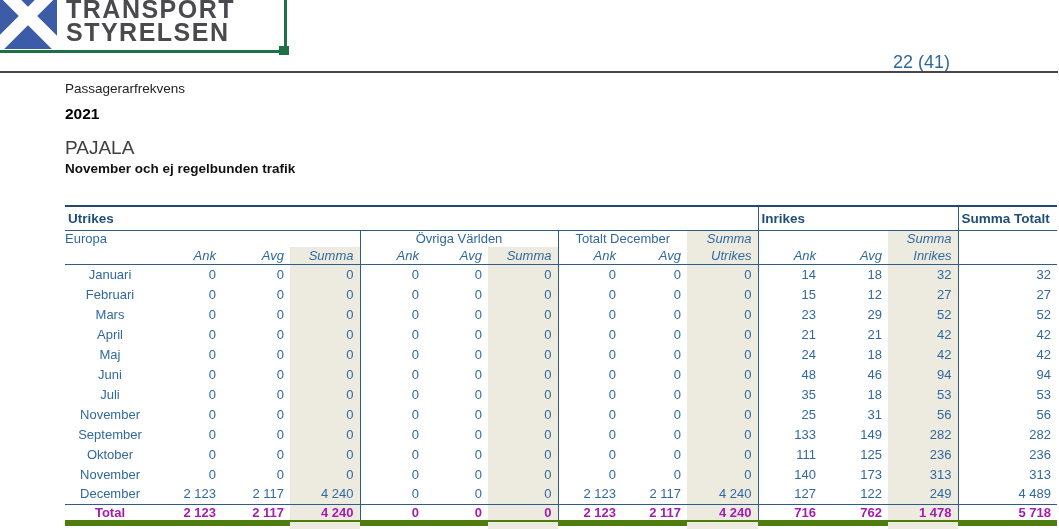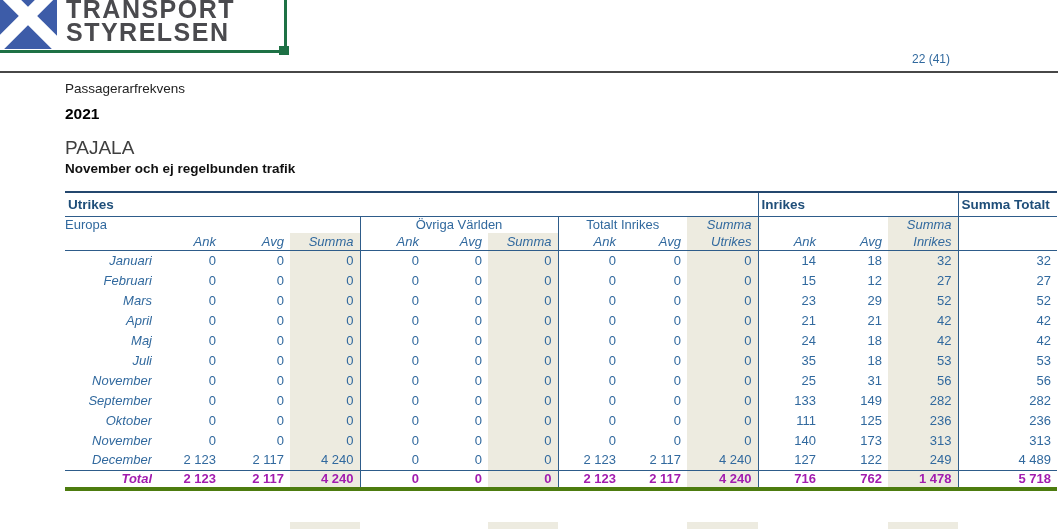--- a/index.html
+++ b/index.html
@@ -16,50 +16,50 @@
     font-weight:bold; font-size:25px; line-height:23px;
     letter-spacing:1.5px; color:#4a4a4e;
   }
   .green-h { position:absolute; left:0; top:50px; width:283px; height:3px; background:#1e7145; }
   .green-v { position:absolute; left:284px; top:0; width:3px; height:48px; background:#1e7145; }
   .green-sq { position:absolute; left:279px; top:46px; width:10px; height:9px; background:#1e7145; }
 
   
   .page-number {
     position:absolute; left:820px; top:52px; width:130px; text-align:right;
-    font-size:12px; color:#31699e;
+    font-size:18px; color:#31699e;
   }
   .top-rule { position:absolute; left:0; top:71px; width:1059px; height:2px; background:#474747; }
 
   
   .t-report  { position:absolute; left:65px; top:81px;  font-size:13.5px; color:#222; }
   .t-year    { position:absolute; left:65px; top:105px; font-size:15.5px; font-weight:bold; color:#000; }
   .t-airport { position:absolute; left:65px; top:137px; font-size:19px; color:#3f3f3f; }
   .t-traffic { position:absolute; left:65px; top:161px; font-size:13.5px; font-weight:bold; color:#111; }
 
   
   table.freq {
-    position:absolute; left:65px; top:191px; width:992px;
+    position:absolute; left:65px; top:205px; width:992px;
     border-collapse:collapse; table-layout:fixed;
     font-size:13px; color:#31699e;
-    border-top:2px solid #24476e; border-bottom:4px solid #4d7c0f;
+    border-top:2px solid #24476e; border-bottom:6px solid #4d7c0f;
   }
   table.freq td { overflow:hidden; white-space:nowrap; }
   tr.h1 td {
     height:24px; font-size:13.5px; font-weight:bold; color:#1f4e79;
     border-bottom:1px solid #2e5c8a; vertical-align:middle; padding-left:3px;
   }
   tr.h2 td, tr.h3 td { height:17px; vertical-align:middle; }
   tr.h3 td { border-bottom:1px solid #2e5c8a; }
   tr.data td  { height:20px; vertical-align:middle; }
   tr.total td {
     height:19px; font-weight:bold; color:#a21caf;
     border-top:1px solid #2e5c8a; vertical-align:middle;
   }
-  td.month { text-align:right; padding-left:3px;font-style:italic; }
+  td.month { text-align:center; padding-left:3px; }
   td.num, td.r { text-align:right; padding-right:6px; }
   td.c { text-align:center; }
   td.it { font-style:italic; }
   td.beige { background:#edebe0;margin-left:28px; }
   td.bl { border-left:1px solid #2e5c8a; }
 
   
   .tail { position:absolute; top:522px; height:7px; background:#edebe0; }
   .tail.t1 { left:290px; width:70px; }
   .tail.t2 { left:488px; width:70px; }
@@ -115,21 +115,21 @@
     </colgroup>
     <tbody>
       <tr class="h1">
         <td colspan="10">Utrikes</td>
         <td colspan="3" class="bl">Inrikes</td>
         <td class="bl">Summa Totalt</td>
       </tr>
       <tr class="h2">
         <td colspan="4">Europa</td>
         <td colspan="3" class="c bl">Övriga Världen</td>
-        <td colspan="2" class="c bl">Totalt Inrikes</td>
+        <td colspan="2" class="c bl">Totalt December</td>
         <td class="beige it r">Summa</td>
         <td colspan="2" class="bl"></td>
         <td class="beige it r">Summa</td>
         <td class="bl"></td>
       </tr>
       <tr class="h3">
         <td></td>
         <td class="it r">Ank</td>
         <td class="it r">Avg</td>
         <td class="beige it r">Summa</td>
@@ -219,20 +219,36 @@
           <td class="num beige">0</td>
           <td class="num bl">0</td>
           <td class="num">0</td>
           <td class="num beige">0</td>
           <td class="num bl">24</td>
           <td class="num">18</td>
           <td class="num beige">42</td>
           <td class="num bl">42</td>
         </tr>
         <tr class="data">
+          <td class="month">Juni</td>
+          <td class="num">0</td>
+          <td class="num">0</td>
+          <td class="num beige">0</td>
+          <td class="num bl">0</td>
+          <td class="num">0</td>
+          <td class="num beige">0</td>
+          <td class="num bl">0</td>
+          <td class="num">0</td>
+          <td class="num beige">0</td>
+          <td class="num bl">48</td>
+          <td class="num">46</td>
+          <td class="num beige">94</td>
+          <td class="num bl">94</td>
+        </tr>
+        <tr class="data">
           <td class="month">Juli</td>
           <td class="num">0</td>
           <td class="num">0</td>
           <td class="num beige">0</td>
           <td class="num bl">0</td>
           <td class="num">0</td>
           <td class="num beige">0</td>
           <td class="num bl">0</td>
           <td class="num">0</td>
           <td class="num beige">0</td>

